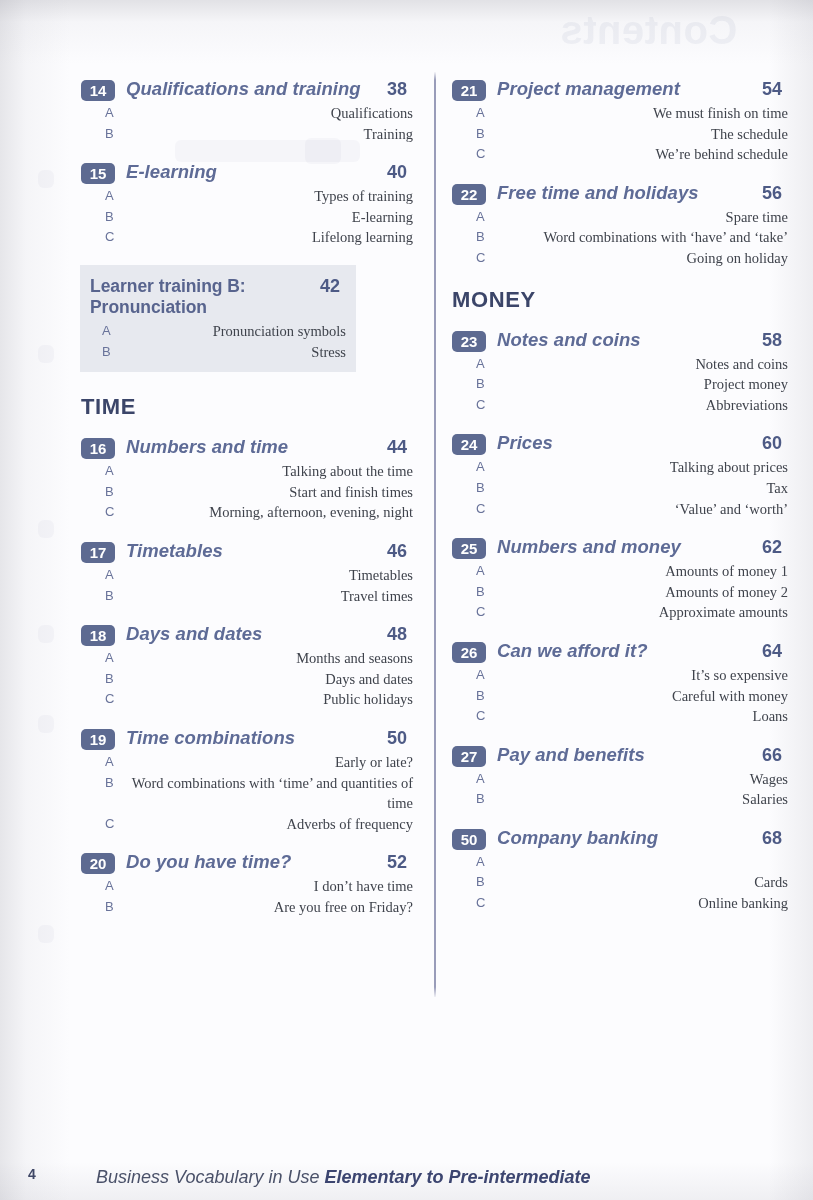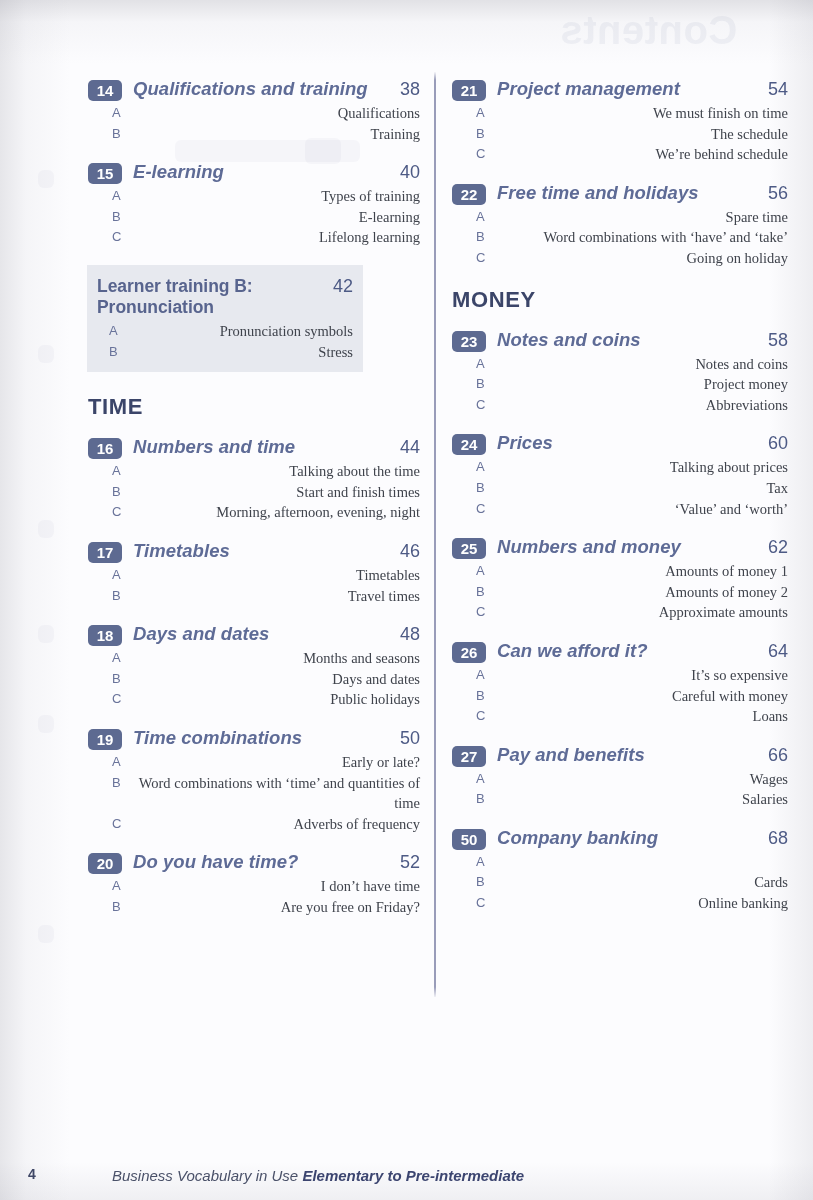--- a/index.html
+++ b/index.html
@@ -51,21 +51,21 @@
   .columns {
     position: absolute;
     top: 78px;
     left: 0;
     width: 813px;
   }
   .col {
     position: absolute;
     top: 0;
   }
-  .col-left  { left: 88px;  width: 332px; }
+  .col-left  { left: 81px;  width: 332px; }
   .col-right { left: 452px; width: 336px; }
 
   .divider {
     position: absolute;
     left: 434px;
     top: 72px;
     width: 2px;
     height: 925px;
     background: linear-gradient(to bottom,
         rgba(140,144,175,0.05) 0px,
@@ -104,23 +104,23 @@
     margin-left: 11px;
     font-size: 18.5px;
     font-weight: bold;
     color: #5e6b96;
     letter-spacing: 0.05px;
     font-style: italic;
   }
   .unit-page {
     flex: 0 0 auto;
     font-size: 18px;
-    font-weight: normal;
+    font-weight: bold;
     color: #4d5a85;
-    text-align: right;
+    text-align: left;
     min-width: 26px;
   }
   .subs {
     margin: 0;
     padding: 0;
     list-style: none;
   }
   .sub {
     display: flex;
     align-items: flex-start;
@@ -181,23 +181,23 @@
   .folio {
     position: absolute;
     left: 28px;
     top: 6px;
     font-size: 14px;
     font-weight: bold;
     color: #3f4766;
   }
   .runhead {
     position: absolute;
-    left: 112px;
+    left: 96px;
     top: 7px;
-    font-size: 15px;
+    font-size: 18px;
     font-style: italic;
     color: #4a5169;
     white-space: nowrap;
   }
   .runhead .strong {
     font-weight: bold;
     color: #3c4570;
   }
 </style>
 </head>

